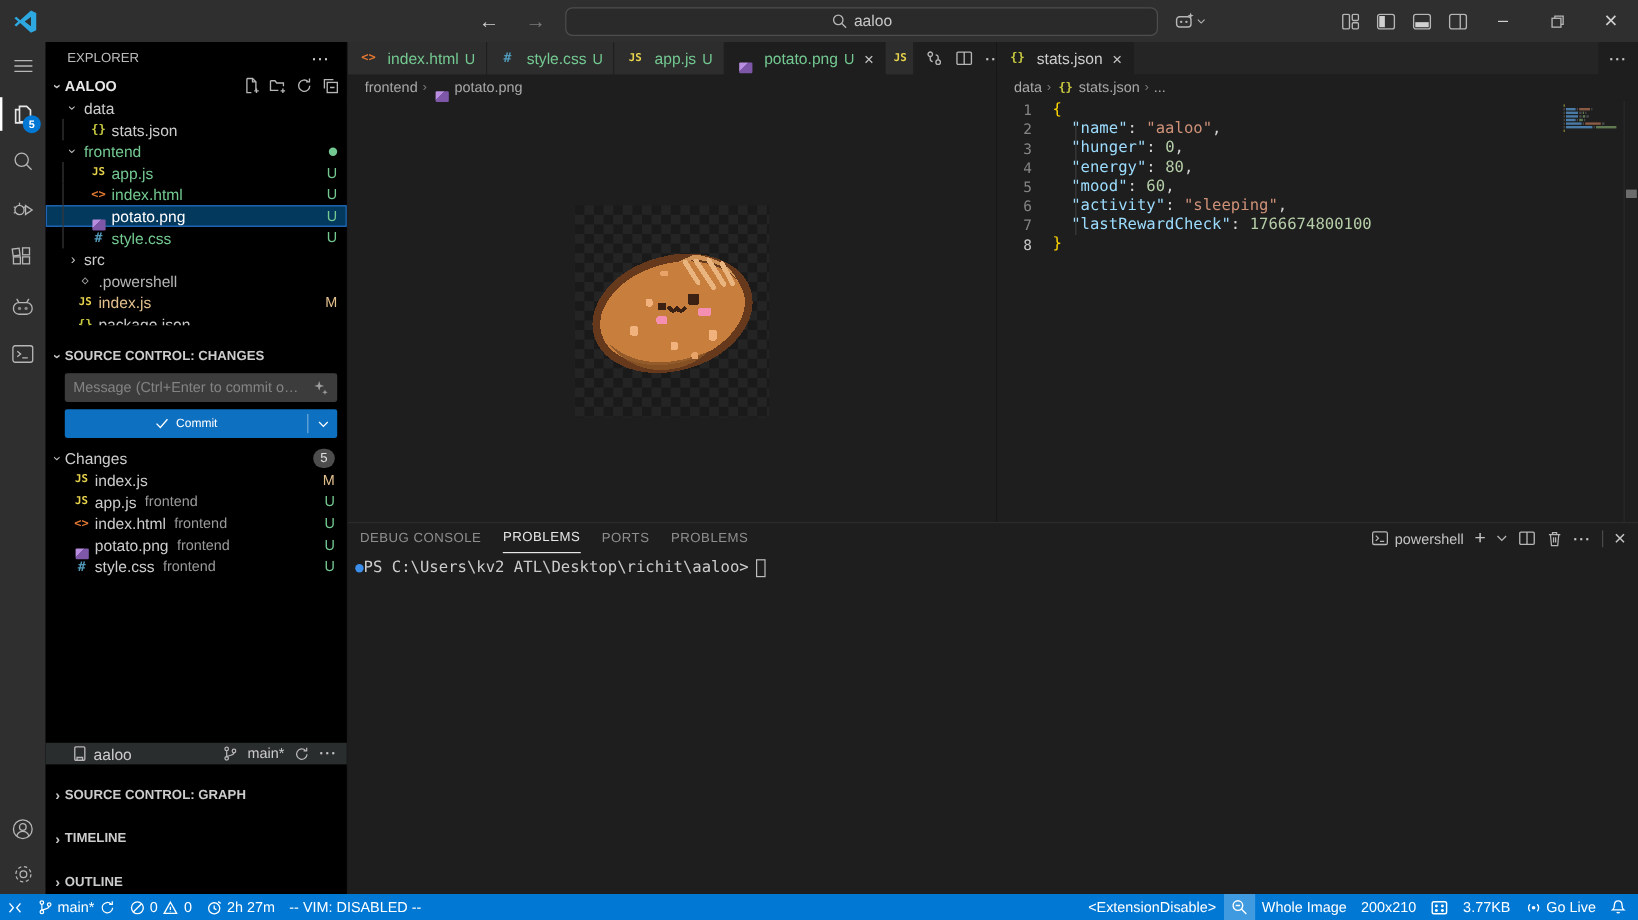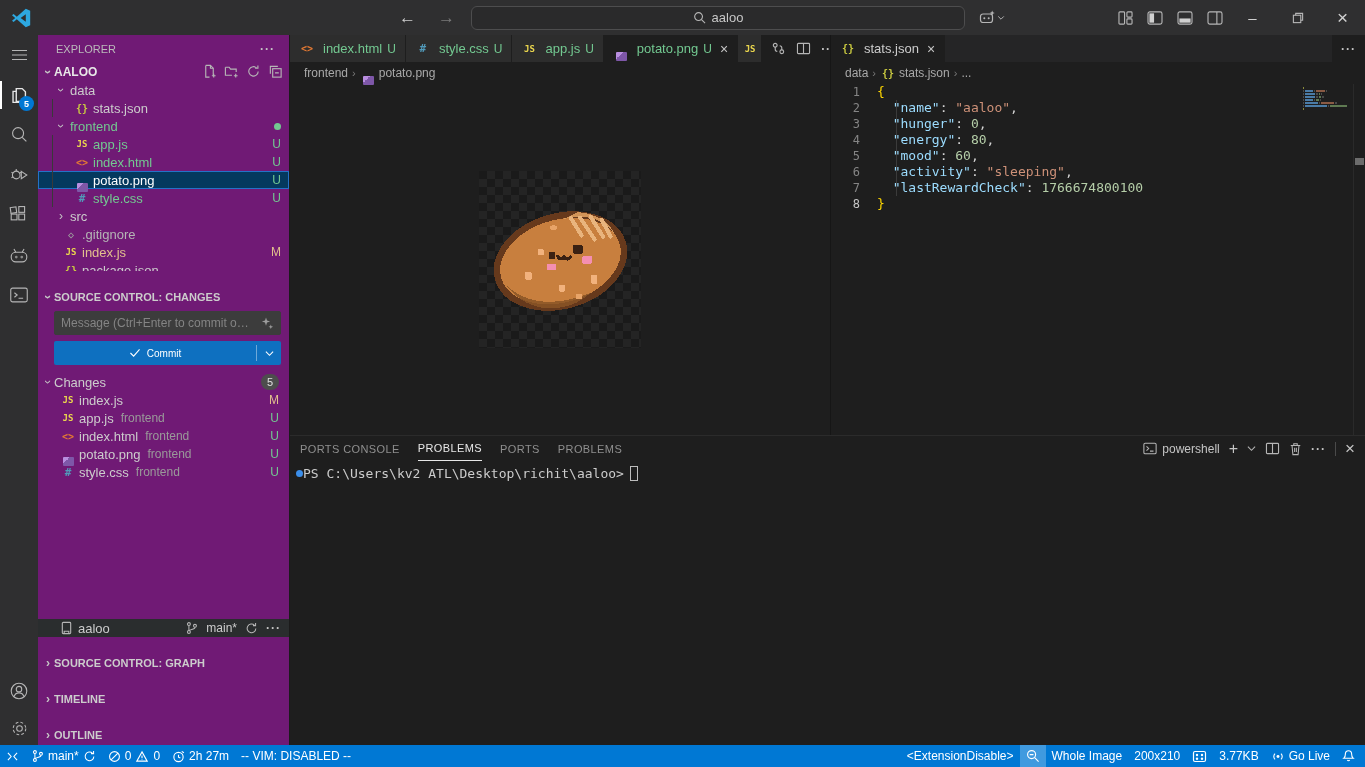--- a/index.html
+++ b/index.html
@@ -25,21 +25,21 @@
   
   .app-row { display:flex; height:710px; }
   .activitybar { width:38px; background:#2f2f30; display:flex; flex-direction:column; align-items:center; }
   .ab-item { width:38px; height:40px; display:flex; align-items:center; justify-content:center; position:relative; }
   .ab-item.active::before { content:''; position:absolute; left:0; top:6px; bottom:6px; width:2px; background:#ffffff; }
   .ab-badge { position:absolute; right:4px; bottom:4px; min-width:15px; height:15px; border-radius:50%;
     background:#0078d4; color:#fff; font-size:9px; display:flex; align-items:center; justify-content:center; font-weight:bold; }
   .ab-spacer { flex:1; }
 
   
-  .sidebar { width:252px; background:#701a75; display:flex; flex-direction:column; border-right:1px solid #1b1b1b; }
+  .sidebar { width:252px; background:#000000; display:flex; flex-direction:column; border-right:1px solid #1b1b1b; }
   .sb-header { height:27px; display:flex; align-items:center; padding:0 14px 0 18px; font-size:11px; color:#bbbbbb; }
   .sb-header .dots { margin-left:auto; }
   .dots { color:#c5c5c5; letter-spacing:1px; font-weight:bold; font-size:12px; }
   .root-row { height:19px; display:flex; align-items:center; padding:0 6px 0 4px; font-weight:bold; font-size:12px; color:#e7e7e7; }
   .root-row .tools { margin-left:auto; display:flex; gap:7px; }
   .chev { display:inline-block; width:12px; font-size:12px; color:#c5c5c5; text-align:center; }
   .chev.open { transform:rotate(90deg); }
   #explorer-tree { height:190px; overflow:hidden; position:relative; }
   .trow { height:18px; display:flex; align-items:center; font-size:13px; position:relative; padding-right:8px; }
   .trow.guide::before { content:''; position:absolute; left:14px; top:0; bottom:0; border-left:1px solid #393939; }
@@ -323,21 +323,21 @@
           <span class="fi fi-css">#</span>
           <span class="t-label c-untracked">style.css</span>
           <span class="t-badge b-U">U</span>
         </div>
         <div class="trow" style="padding-left: 17px;">
           <span class="chev">›</span>
           <span class="t-label c-normal">src</span>
         </div>
         <div class="trow" style="padding-left: 25px;">
           <span class="fi fi-git">◇</span>
-          <span class="t-label c-gray">.gitignore</span>
+          <span class="t-label c-gray">.powershell</span>
         </div>
         <div class="trow" style="padding-left: 25px;">
           <span class="fi fi-js">JS</span>
           <span class="t-label c-modified">index.js</span>
           <span class="t-badge b-M">M</span>
         </div>
         <div class="trow" style="padding-left: 25px;">
           <span class="fi fi-json">{}</span>
           <span class="t-label c-normal">package.json</span>
         </div>
@@ -613,21 +613,21 @@
           <div class="overview-ruler">
               <div class="ov-thumb"></div>
             </div>
         </div>
       </div>
     </div>
 
     <div class="panel">
       <div class="panel-head">
         <div id="panel-tabs" style="display:flex;align-items:center;height:25px;">
-            <span class="ptab">PORTS CONSOLE</span>
+            <span class="ptab">DEBUG CONSOLE</span>
             <span class="ptab active">PROBLEMS</span>
             <span class="ptab">PORTS</span>
             <span class="ptab">PROBLEMS</span>
           </div>
         <div class="panel-actions">
           <span class="shell-label">
             <svg width="14" height="13" viewBox="0 0 16 14">
                 <rect class="ic" x="1" y="1" width="14" height="12" rx="1.5"></rect>
                 <path class="ic" d="M4 4.5 6.5 7 4 9.5M8 10h4"></path>
               </svg>

